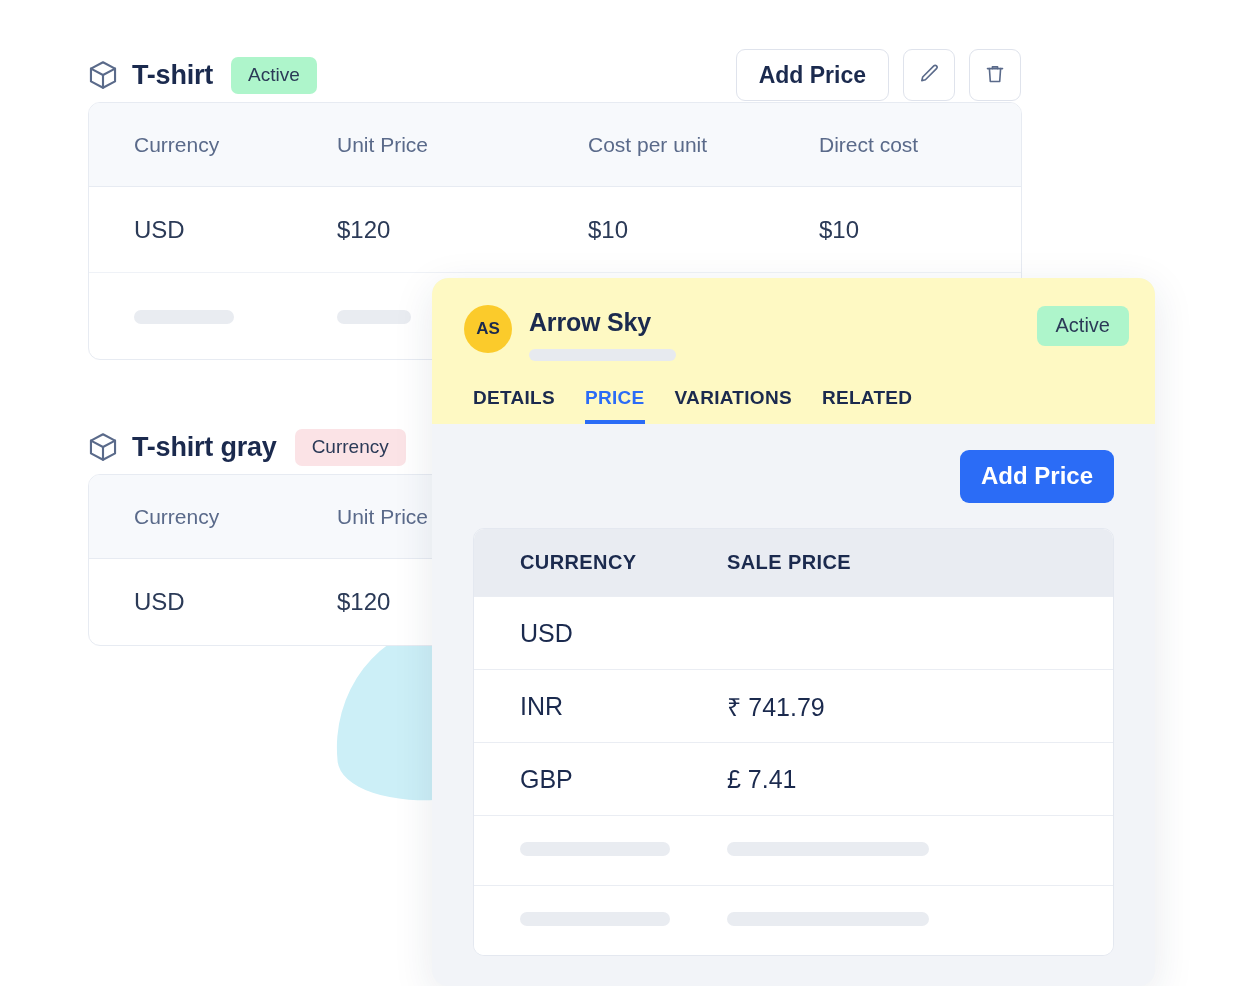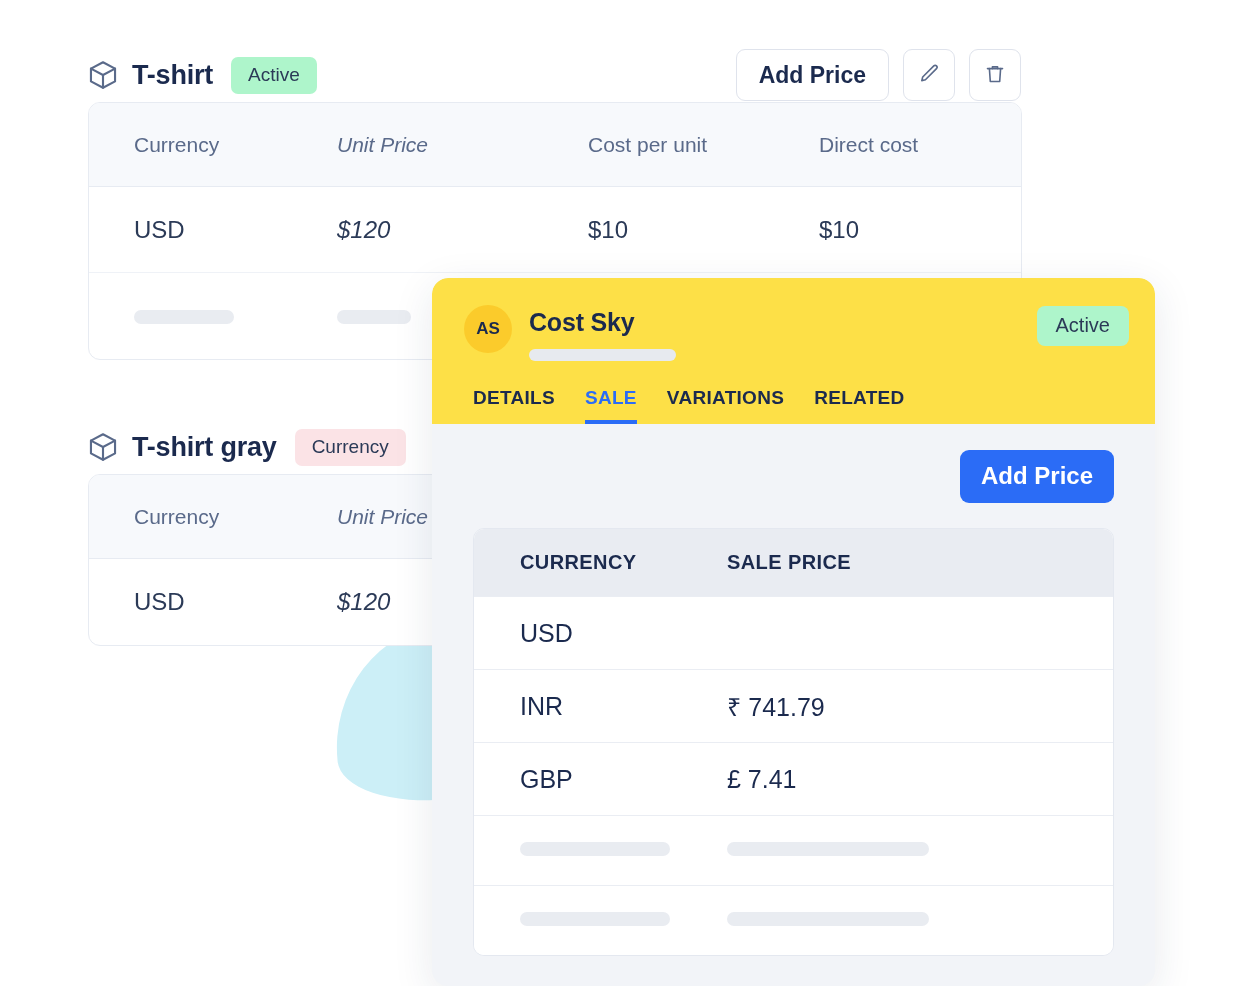--- a/index.html
+++ b/index.html
@@ -130,21 +130,21 @@
     height: 86px;
     border-bottom: 1px solid #EFF2F7;
   }
   .pc-row:last-child { border-bottom: none; }
   .pc-row div {
     font-size: 24px;
     color: #2B3A57;
   }
 
   .c1 { width: 248px; padding-left: 45px; }
-  .c2 { width: 251px; font-style: italic; }
+  .c2 { width: 251px; }
   .c3 { width: 231px; }
   .c4 { flex: 1; }
 
   .skel {
     display: inline-block;
     height: 14px;
     border-radius: 8px;
     background: #E9ECF1;
   }
   .skel-s { width: 74px; }
@@ -160,21 +160,21 @@
     width: 723px;
     height: 708px;
     background: #F2F4F8;
     border-radius: 16px;
     box-shadow: 0 10px 40px rgba(30, 45, 80, 0.10);
     z-index: 10;
     overflow: hidden;
   }
 
   .modal-top {
-    background: #fde047;
+    background: #fef9c3;
     height: 146px;
     border-radius: 16px 16px 0 0;
     position: relative;
   }
 
   .modal-id-row {
     display: flex;
     align-items: flex-start;
     padding: 27px 0 0 32px;
   }
@@ -395,30 +395,30 @@
       </div>
     </div>
   </div>
 
   <div id="detail-modal">
 
     <div class="modal-top">
       <div class="modal-id-row">
         <div class="avatar">AS</div>
         <div class="id-text">
-          <div class="modal-name">Cost Sky</div>
+          <div class="modal-name">Arrow Sky</div>
           <div class="modal-sub"></div>
         </div>
       </div>
 
       <div class="modal-badge">Active</div>
 
       <div class="tabs">
         <div class="tab">DETAILS</div>
-        <div class="tab active">SALE</div>
+        <div class="tab active">PRICE</div>
         <div class="tab">VARIATIONS</div>
         <div class="tab">RELATED</div>
       </div>
     </div>
 
     <div class="modal-body">
       <div class="modal-actions">
         <button class="btn-primary">Add Price</button>
       </div>
 

